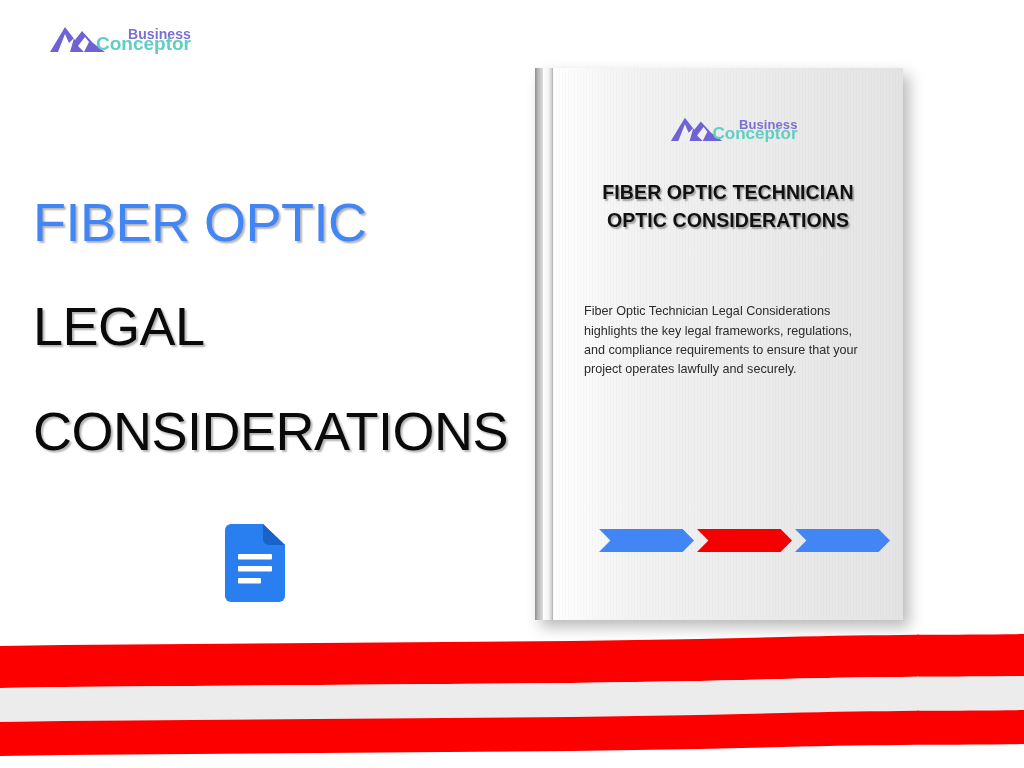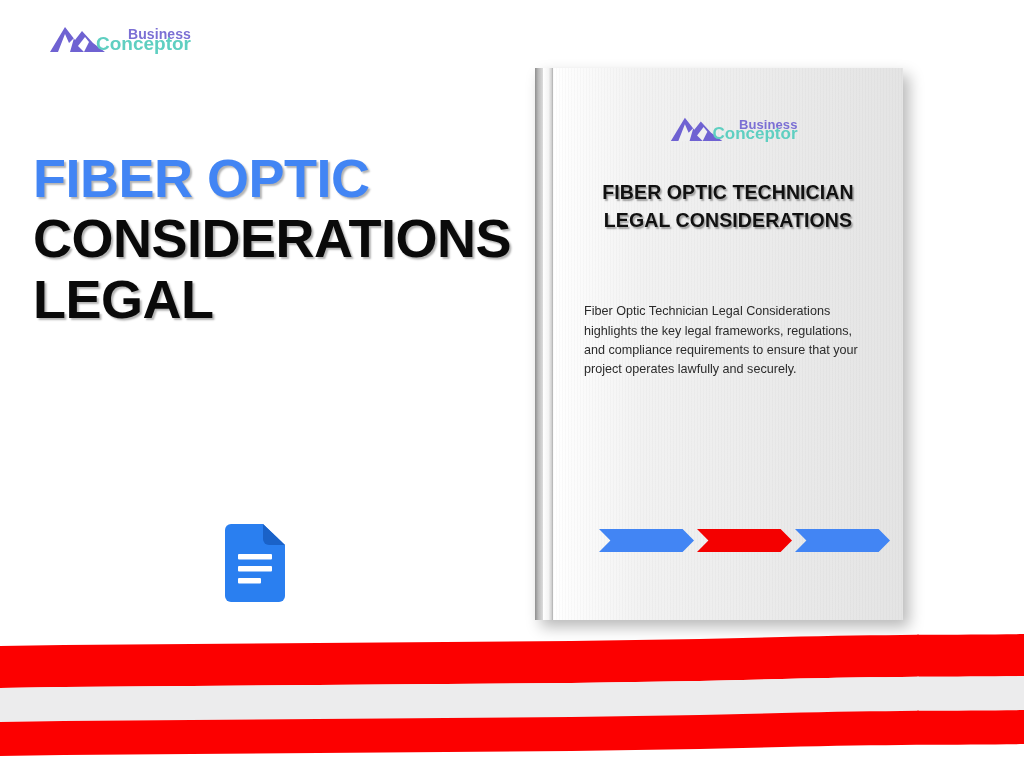--- a/index.html
+++ b/index.html
@@ -51,26 +51,27 @@
   .brand-logo.top-left .brand-word-bottom { font-size: 19px; margin-top: -7px; }
 
   
   .headline {
     position: absolute;
     left: 33px;
     top: 148px;
     width: 500px;
   }
   .headline-line {
-    font-weight: bold;
+    font-weight: normal;
     font-size: 54px;
     line-height: 1.12;
     letter-spacing: -0.5px;
     text-shadow: 2px 2px 2px rgba(0,0,0,0.30);
     white-space: nowrap;
+    margin-top: 44px;
   }
   .headline-line.accent { color: #4285f4; }
   .headline-line.dark   { color: #0a0a0a; }
 
   
   .doc-icon-wrap {
     position: absolute;
     left: 225px;
     top: 524px;
     width: 60px;
@@ -181,22 +182,22 @@
     </svg>
   </span>
   <span class="brand-words">
     <span class="brand-word-top">Business</span>
     <span class="brand-word-bottom">Conceptor</span>
   </span>
 </div>
 
 <div class="headline">
   <div class="headline-line accent">FIBER OPTIC</div>
+  <div class="headline-line dark">LEGAL</div>
   <div class="headline-line dark">CONSIDERATIONS</div>
-  <div class="headline-line dark">LEGAL</div>
 </div>
 
 <div class="doc-icon-wrap">
   <svg width="60" height="78" viewBox="0 0 60 78">
     <path d="M6 0 H38 L60 21 V72 a6 6 0 0 1 -6 6 H6 a6 6 0 0 1 -6 -6 V6 a6 6 0 0 1 6 -6 Z" fill="#2a7ff0"></path>
     <path d="M38 0 L60 21 H44 a6 6 0 0 1 -6 -6 Z" fill="#1a62c8"></path>
     <rect x="13" y="30" width="34" height="5.5" rx="1" fill="#ffffff"></rect>
     <rect x="13" y="42" width="34" height="5.5" rx="1" fill="#ffffff"></rect>
     <rect x="13" y="54" width="23" height="5.5" rx="1" fill="#ffffff"></rect>
   </svg>
@@ -217,21 +218,21 @@
           </svg>
         </span>
         <span class="brand-words">
           <span class="brand-word-top">Business</span>
           <span class="brand-word-bottom">Conceptor</span>
         </span>
       </div>
 
       <div class="cover-title">
         <span class="cover-title-line">FIBER OPTIC TECHNICIAN</span>
-        <span class="cover-title-line">LEGAL CONSIDERATIONS</span>
+        <span class="cover-title-line">OPTIC CONSIDERATIONS</span>
       </div>
 
       <div class="cover-desc">Fiber Optic Technician Legal Considerations highlights the key legal frameworks, regulations, and compliance requirements to ensure that your project operates lawfully and securely.</div>
 
       <div class="cover-arrows">
         <span class="chevron" style="background:#4285f4"></span>
         <span class="chevron" style="background:#f40000"></span>
         <span class="chevron" style="background:#4285f4"></span>
       </div>
 

